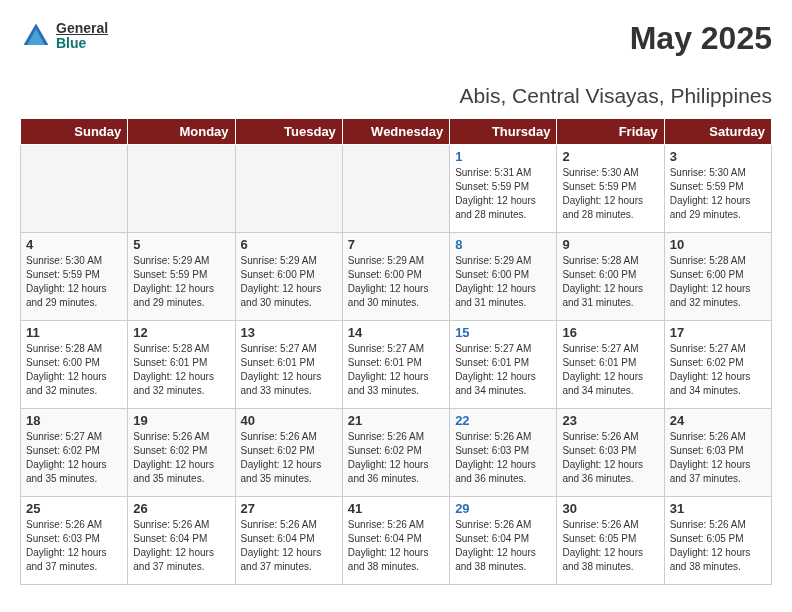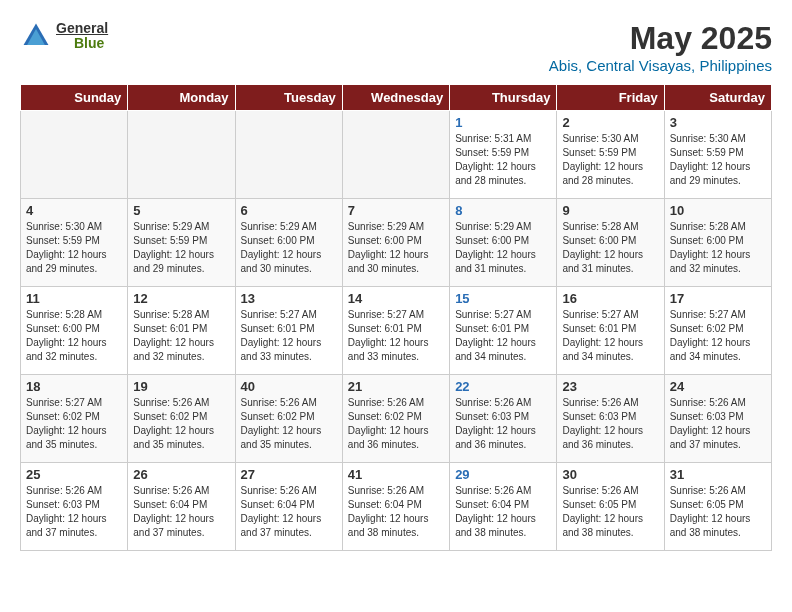--- a/index.html
+++ b/index.html
@@ -20,36 +20,37 @@
       display: flex;
       align-items: center;
       gap: 4px;
     }
     .logo-text {
       font-size: 14px;
       font-weight: bold;
       line-height: 1.1;
     }
     .logo-text .general { color: #333; text-decoration: underline; }
-    .logo-text .blue { color: #4d7c0f; margin-left: 18px; }
+    .logo-text .blue { color: #0f766e; }
     .logo-icon {
       width: 32px;
       height: 32px;
     }
     .title-area {
       text-align: right;
     }
     .main-title {
       font-size: 32px;
       font-weight: bold;
       color: #333;
     }
     .subtitle {
-      font-size: 15px;
-      color: #0369a1;
+      font-size: 21px;
+      color: #404040;
+      margin-top: 27px;
     }
     table {
       width: 100%;
       border-collapse: collapse;
       table-layout: fixed;
     }
     .day-header {
       background-color: #7f1d1d;
       color: #fff;
       text-align: right;

